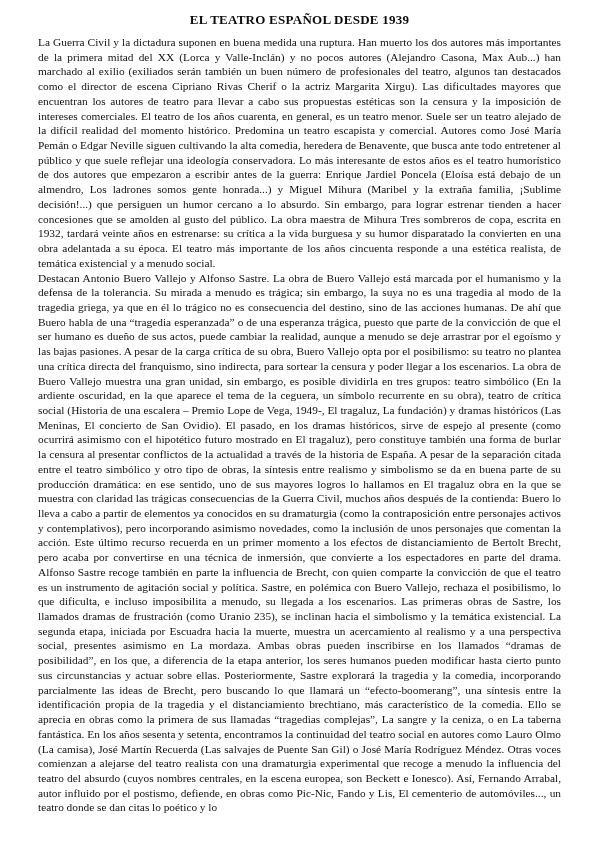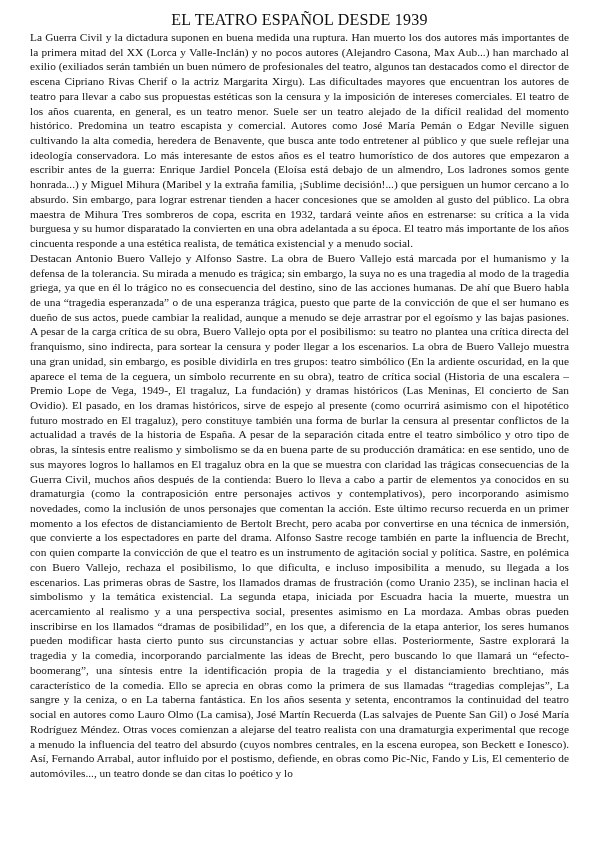--- a/index.html
+++ b/index.html
@@ -18,35 +18,35 @@
   }
   .page {
     box-sizing: border-box;
     width: 600px;
     height: 848px;
     padding: 12px 31px 0 30px;
     background: #ffffff;
     position: relative;
   }
   .doc-title {
-    font-size: 16px;
-    font-weight: normal;
+    font-size: 13px;
+    font-weight: bold;
     text-align: center;
     letter-spacing: 0.25px;
     margin: 0 0 3px 0;
     line-height: 15px;
     color: #0d0d0d;
   }
   .body-text {
     font-size: 11.35px;
     line-height: 14.72px;
     text-align: justify;
     text-justify: inter-word;
     color: #121212;
-    margin: 0;
+    margin: 8px;
     hyphens: none;
     word-spacing: -0.05px;
   }
   .body-text p {
     margin: 0;
     text-indent: 0;
   }
 </style>
 </head>
 <body>

